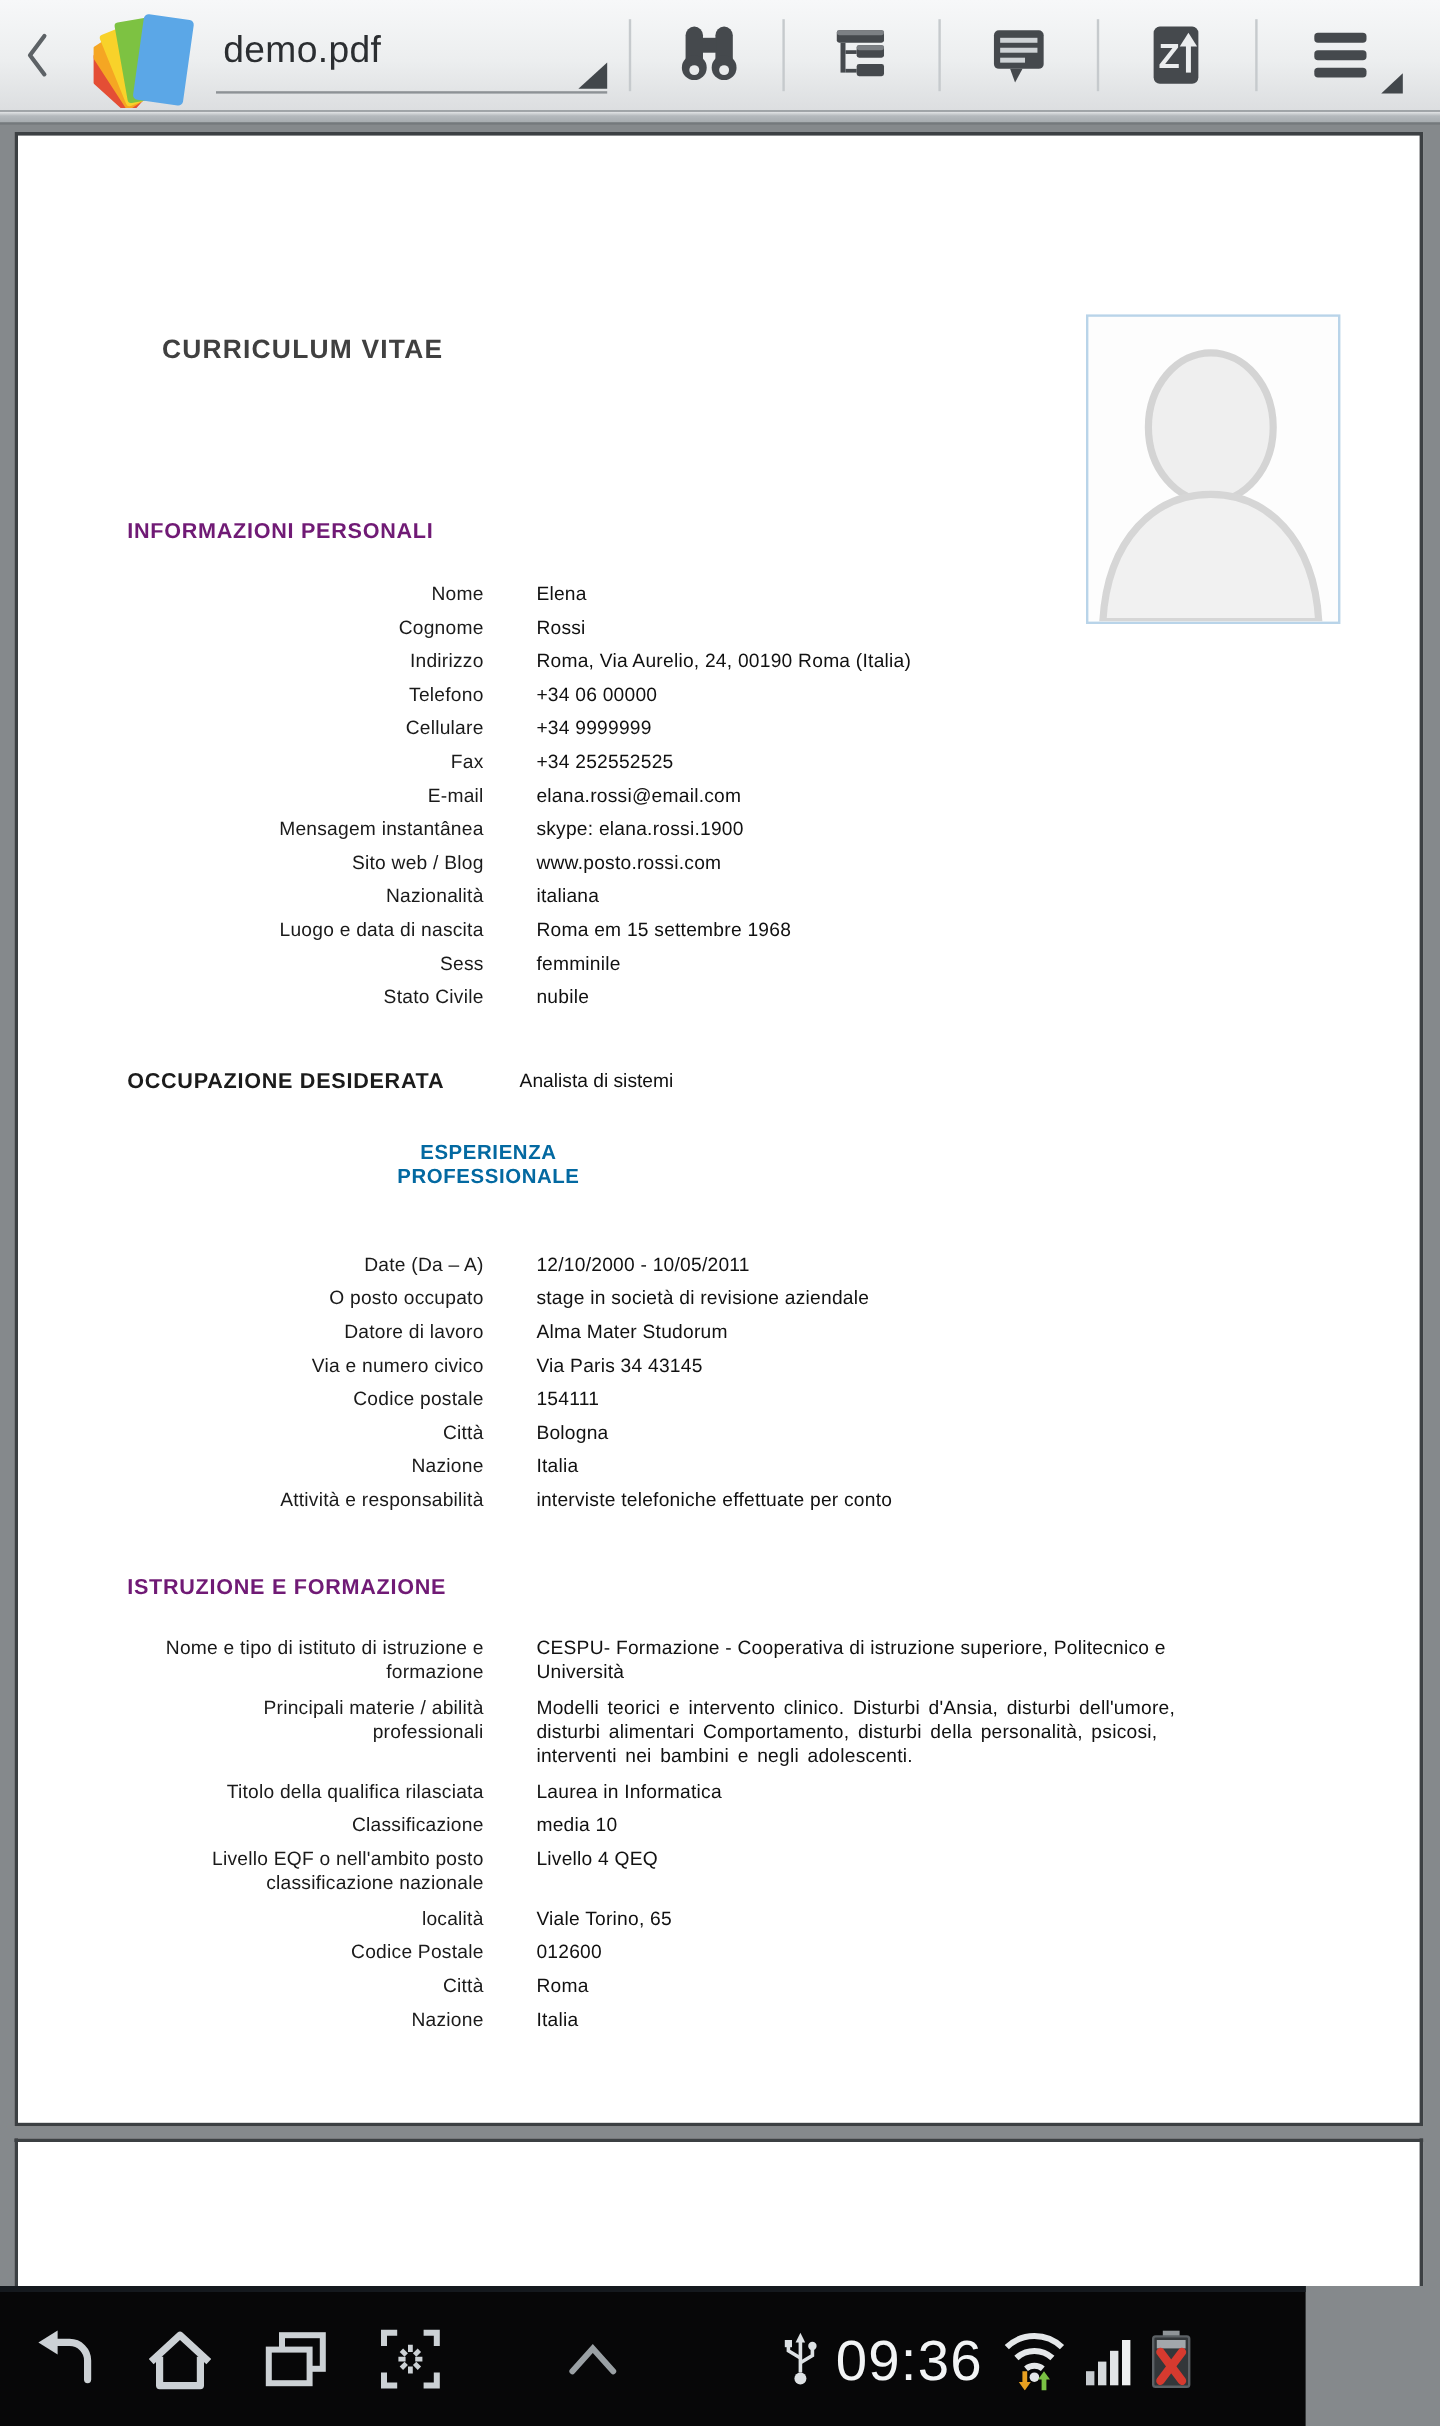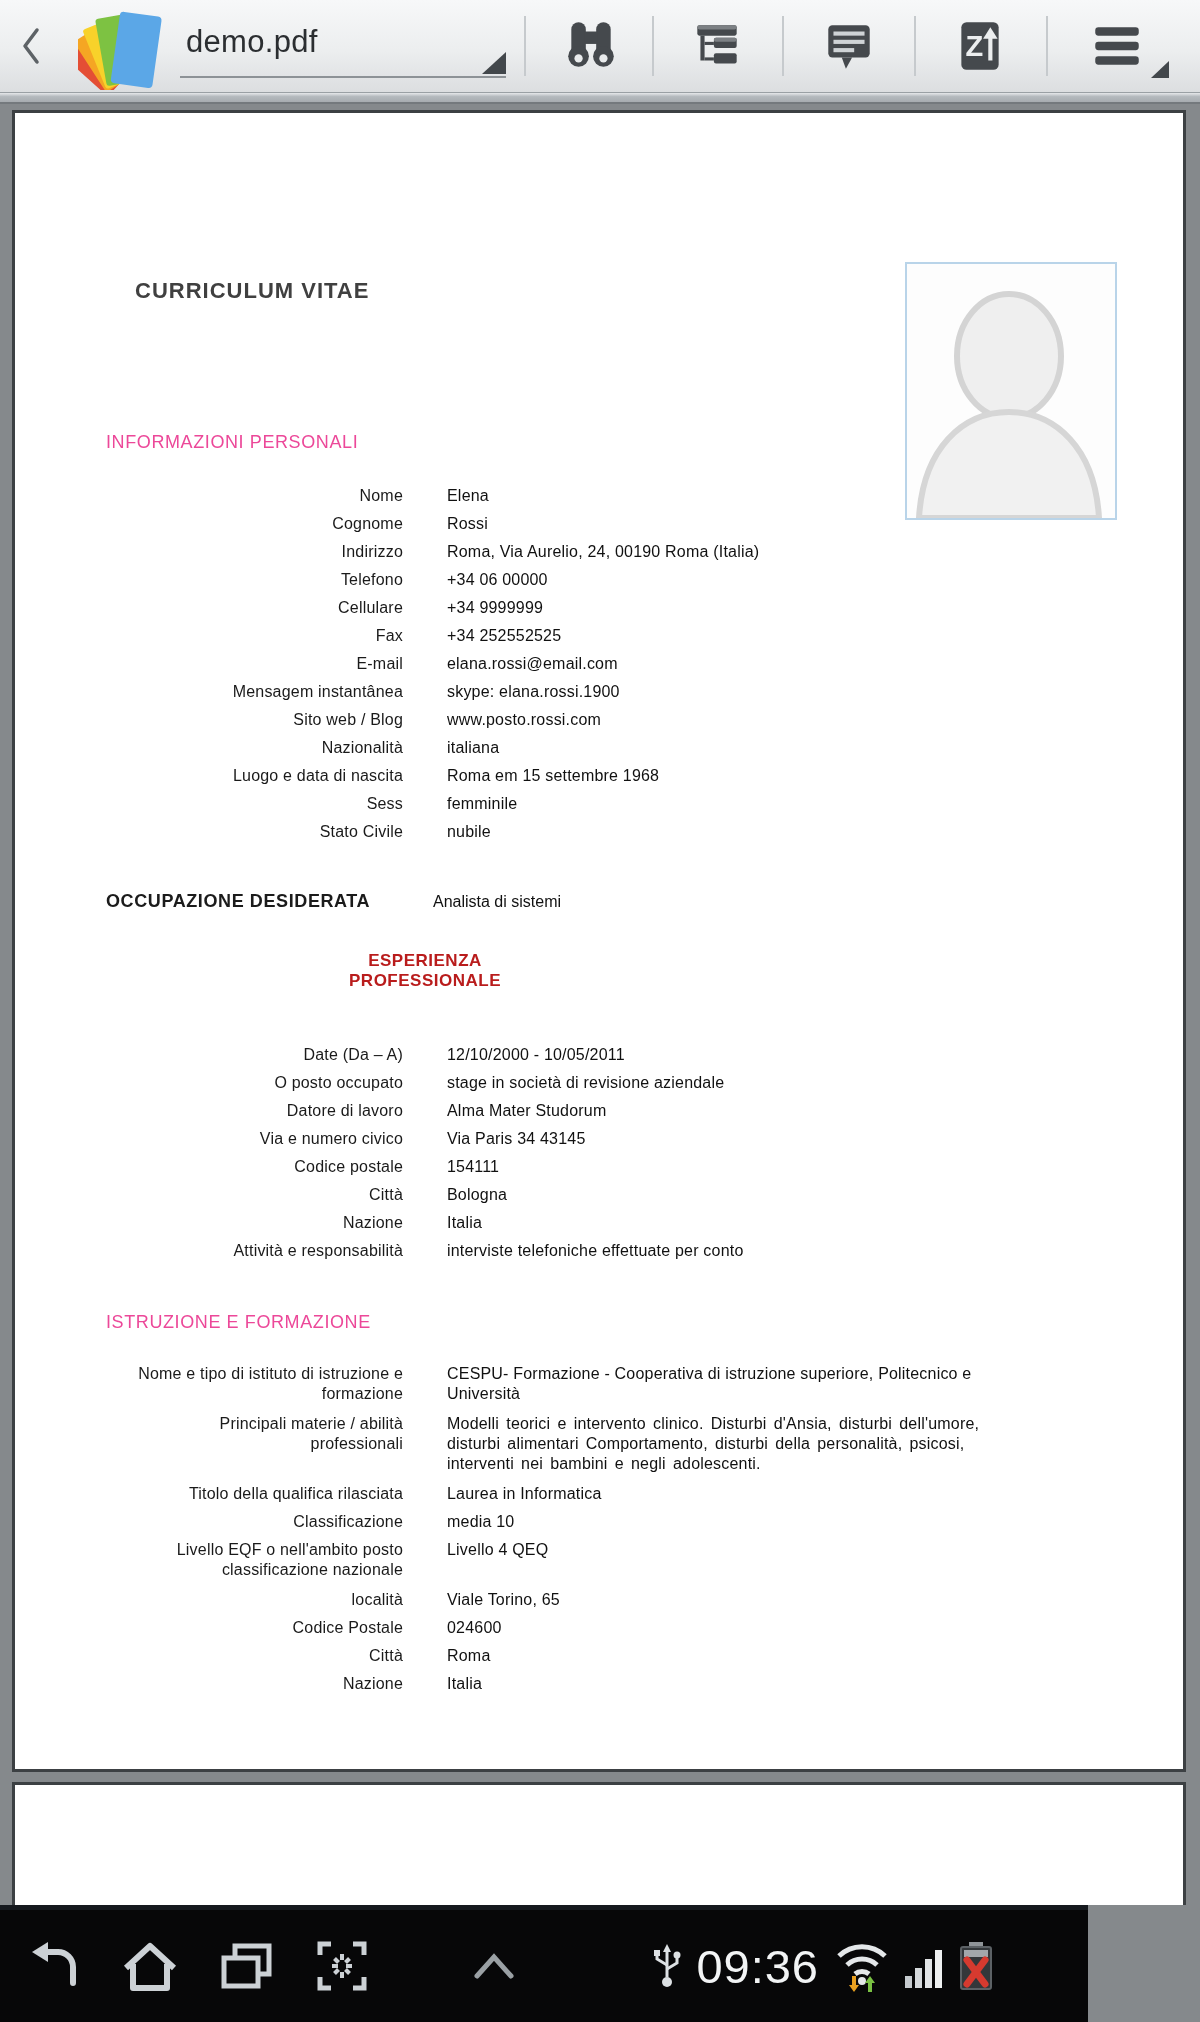--- a/index.html
+++ b/index.html
@@ -24,21 +24,21 @@
     border-left:18px solid transparent;border-bottom:17px solid #42474b;}
 
   
   .viewport{position:absolute;left:0;top:104px;width:1200px;height:1801px;background:#85898c;}
   .page{position:absolute;left:12px;width:1174px;background:#ffffff;border:3px solid #3c4043;box-sizing:border-box;}
   .page1{top:6px;height:1662px;}
   .page2{top:1678px;height:123px;border-bottom:none;}
   .pcontent{position:absolute;left:7px;top:3px;right:7px;bottom:0;color:#161616;}
 
   .cv-title{position:absolute;left:113px;top:162px;font-size:22px;font-weight:600;letter-spacing:1px;color:#404040;}
-  .sec-heading{position:absolute;left:84px;font-size:18px;font-weight:400;letter-spacing:0.6px;color:#ec4899;}
+  .sec-heading{position:absolute;left:84px;font-size:18px;font-weight:700;letter-spacing:0.6px;color:#701a75;}
   .h-personal{top:316px;}
   .h-education{top:1196px;}
 
   .photo{position:absolute;left:883px;top:146px;width:212px;height:258px;background:#fdfdfd;
     border:2px solid #b9d4e9;box-sizing:border-box;overflow:hidden;}
 
   .rows{position:absolute;left:0;right:0;}
   .rows-personal{top:366px;}
   .rows-exp{top:925px;}
   .rows-edu{top:1248px;}
@@ -46,22 +46,22 @@
   .rows-personal .frow,.rows-exp .frow{height:28px;line-height:28px;}
   .rows-edu .frow{line-height:20px;padding-bottom:8px;}
   .rows-edu .frow.multi{padding-bottom:10px;}
   .flabel{text-align:right;white-space:pre-line;color:#1a1a1a;}
   .fvalue{text-align:left;white-space:pre-line;color:#111111;}
   .frow.just .fvalue{word-spacing:2.5px;}
 
   .occ-row{position:absolute;left:0;right:0;top:775px;display:grid;grid-template-columns:381px 687px;column-gap:30px;}
   .occ-heading{font-size:18px;font-weight:600;letter-spacing:0.6px;padding-left:84px;color:#1b1b1b;}
   .occ-value{font-size:16px;line-height:22px;color:#111111;}
-  .exp-heading{position:absolute;left:273px;top:835px;width:260px;text-align:center;
-    font-size:17px;font-weight:600;letter-spacing:0.5px;line-height:20px;white-space:pre-line;color:#b91c1c;}
+  .exp-heading{position:absolute;left:255px;top:835px;width:260px;text-align:center;
+    font-size:17px;font-weight:600;letter-spacing:0.5px;line-height:20px;white-space:pre-line;color:#0369a1;}
 
   
   .navbar{position:absolute;left:0;top:1905px;width:1088px;height:117px;background:#070708;
     border-top:5px solid #15191e;box-sizing:border-box;}
   .nav-left{position:absolute;left:22px;top:0;height:112px;display:flex;align-items:center;gap:32px;}
   .nav-btn{width:64px;height:64px;display:flex;align-items:center;justify-content:center;}
   .nav-collapse{position:absolute;left:468px;top:30px;width:52px;height:52px;display:flex;align-items:center;justify-content:center;}
   .status-cluster{position:absolute;right:95px;top:0;height:112px;display:flex;align-items:center;gap:14px;}
   .clock{font-size:47px;color:#f2f4f5;letter-spacing:1px;}
 </style>
@@ -293,21 +293,21 @@
               <div class="flabel">Livello EQF o nell'ambito posto
 classificazione nazionale</div>
               <div class="fvalue">Livello 4 QEQ</div>
             </div>
             <div class="frow">
               <div class="flabel">località</div>
               <div class="fvalue">Viale Torino, 65</div>
             </div>
             <div class="frow">
               <div class="flabel">Codice Postale</div>
-              <div class="fvalue">024600</div>
+              <div class="fvalue">012600</div>
             </div>
             <div class="frow">
               <div class="flabel">Città</div>
               <div class="fvalue">Roma</div>
             </div>
             <div class="frow">
               <div class="flabel">Nazione</div>
               <div class="fvalue">Italia</div>
             </div>
           </div>

